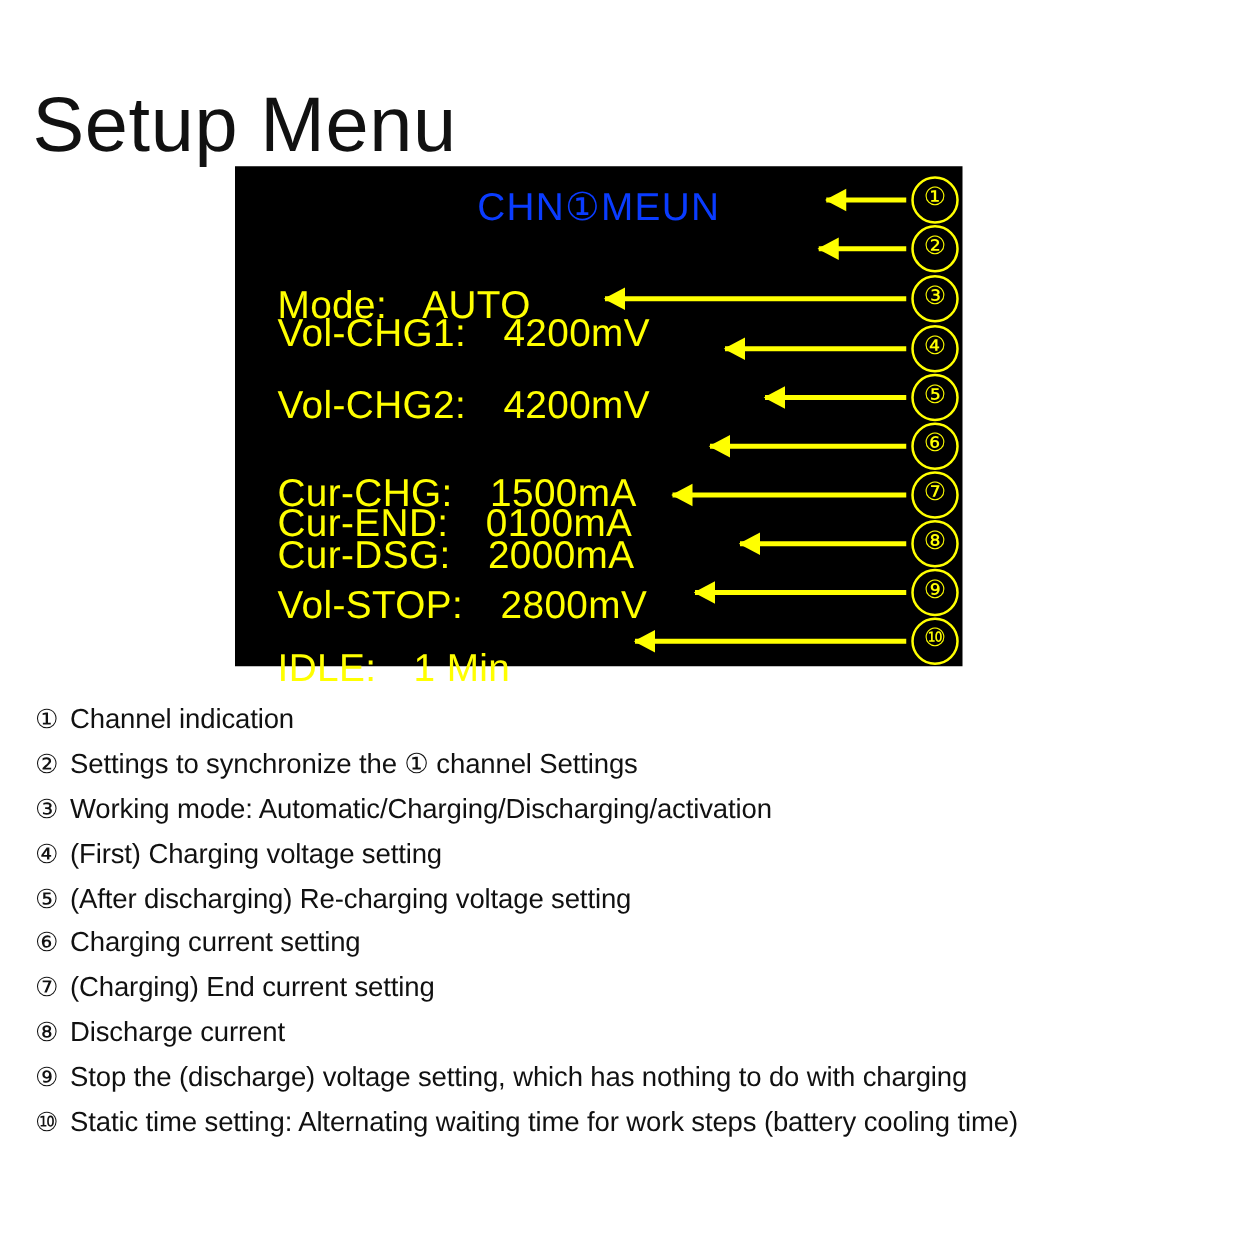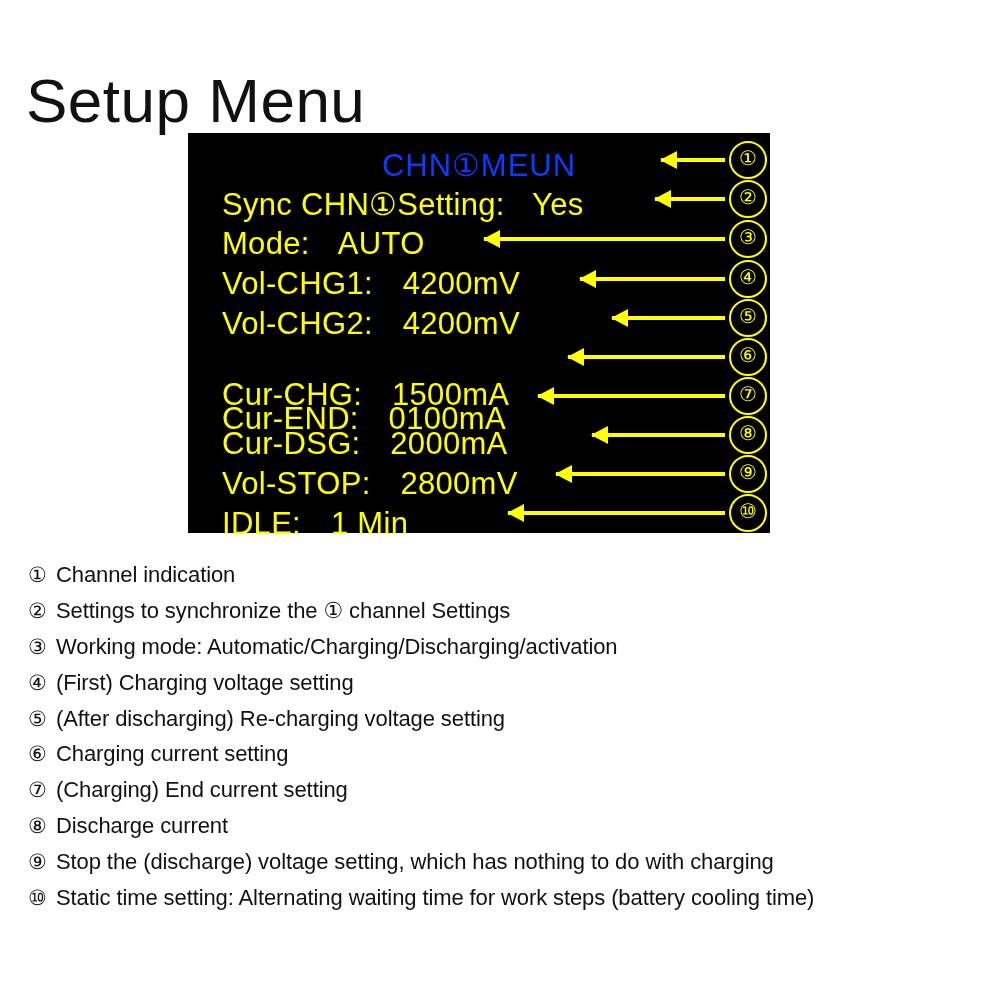--- a/index.html
+++ b/index.html
@@ -129,33 +129,28 @@
 <body>
 
 <div id="page">
 
   <h1 class="page-title">Setup Menu</h1>
 
   <div class="lcd">
 
     <div class="lcd-header" style="top:14px;">CHN①MEUN</div>
 
-    <div class="lcd-line" style="top:53px;">
-      <span>Sync CHN①Setting:</span>
-      <span style="display:inline-block;width:10px;"></span>
-      <span>Yes</span>
-    </div>
 
     <div class="lcd-line" style="top:93px;">
       <span>Mode:</span>
       <span style="display:inline-block;width:12px;"></span>
       <span>AUTO</span>
     </div>
 
-    <div class="lcd-line" style="top:133px;">
+    <div class="lcd-line" style="top:116px;">
       <span>Vol-CHG1:</span>
       <span style="display:inline-block;width:12px;"></span>
       <span>4200mV</span>
     </div>
 
     <div class="lcd-line" style="top:173px;">
       <span>Vol-CHG2:</span>
       <span style="display:inline-block;width:12px;"></span>
       <span>4200mV</span>
     </div>
@@ -177,21 +172,21 @@
       <span style="display:inline-block;width:12px;"></span>
       <span>2000mA</span>
     </div>
 
     <div class="lcd-line" style="top:333px;">
       <span>Vol-STOP:</span>
       <span style="display:inline-block;width:12px;"></span>
       <span>2800mV</span>
     </div>
 
-    <div class="lcd-line" style="top:373px;text-align:center;">
+    <div class="lcd-line" style="top:384px;text-align:center;">
       <span>IDLE:</span>
       <span style="display:inline-block;width:12px;"></span>
       <span>1 Min</span>
     </div>
 
   </div>
 
   <div class="callout" style="left:661px; top:158px; width:64px;">
     <div class="head"></div>
     <div class="shaft" style="width:64px;"></div>

